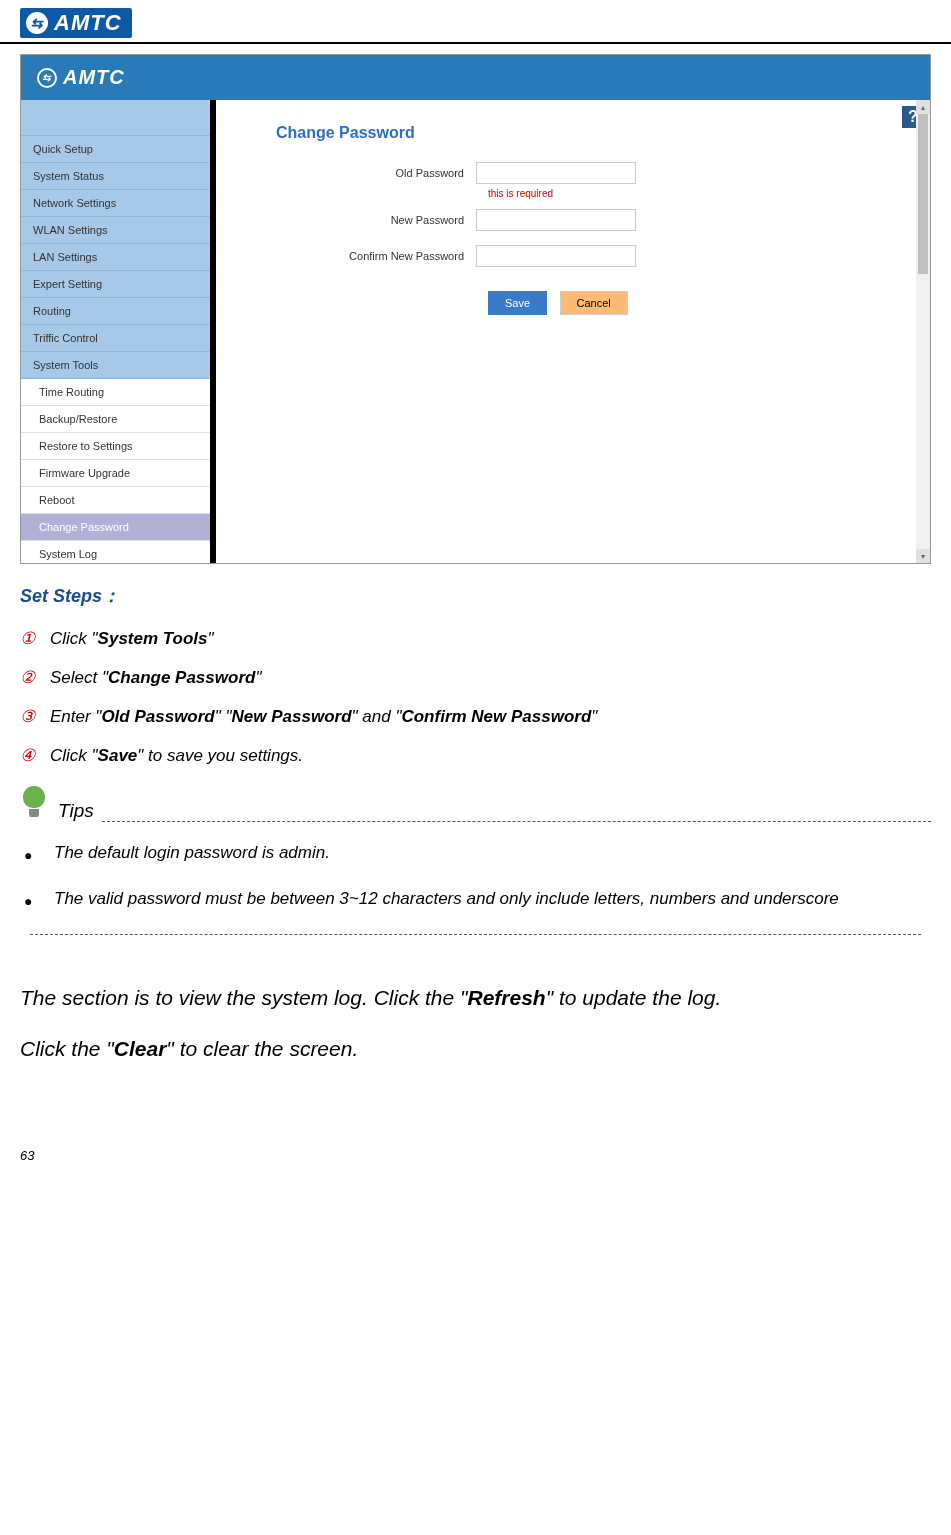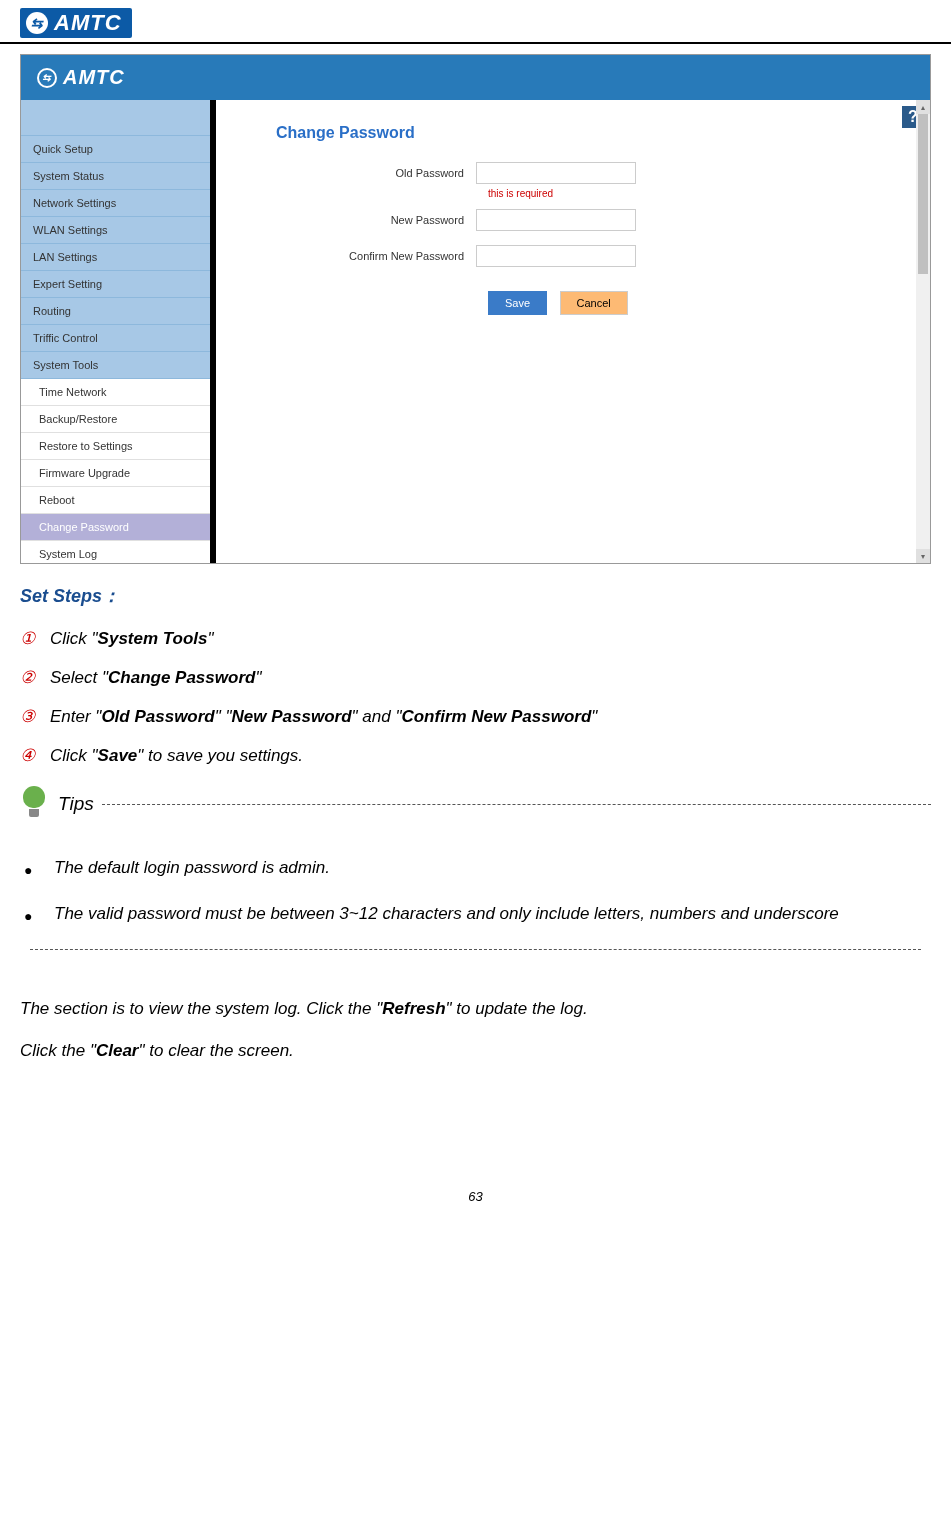--- a/index.html
+++ b/index.html
@@ -76,33 +76,33 @@
 
   
   .doc-body { padding: 0 20px 40px; font-style: italic; }
   .section-head { color: #1a4d8f; font-size: 18px; font-weight: bold; margin: 16px 0 20px; }
   .step-list { list-style: none; }
   .step-list li { font-size: 17px; margin-bottom: 18px; display: flex; align-items: baseline; }
   .circ-num {
     color: #c00; font-size: 17px; width: 30px; flex-shrink: 0;
   }
   .step-text { flex: 1; }
-  .tips-row { display: flex; align-items: center; margin: 20px 0 28px; }
+  .tips-row { display: flex; align-items: flex-end; margin: 20px 0 13px; }
   .bulb-icon { width: 28px; height: 36px; margin-right: 10px; position: relative; }
   .bulb-top { width: 22px; height: 22px; background: #6ab04c; border-radius: 50% 50% 45% 45%; margin: 0 auto; }
   .bulb-base { width: 10px; height: 8px; background: #888; margin: 1px auto 0; border-radius: 0 0 2px 2px; }
   .tips-label { font-size: 19px; margin-right: 8px; }
   .tips-dashes { flex: 1; border-top: 1.5px dashed #555; height: 0; }
   .bullet-list { list-style: none; margin-left: 4px; }
   .bullet-list li { font-size: 17px; margin-bottom: 10px; display: flex; line-height: 2.1; }
   .bullet-dot { width: 30px; flex-shrink: 0; font-size: 14px; padding-top: 6px; }
   .hr-dashed { border: none; border-top: 1.5px dashed #555; margin: 18px 10px 40px; }
   .sub-heading { font-size: 20px; font-weight: bold; margin: 30px 0 30px; }
-  .para { font-size: 17px; line-height: 2.2; margin-bottom: 4px; }
-  .page-num { text-align: center; font-size: 13px; margin-top: 120px; padding-bottom: 20px; }
+  .para { font-size: 21px; line-height: 2.2; margin-bottom: 4px; }
+  .page-num { font-size: 13px; margin-top: 76px; padding-bottom: 20px; }
 </style>
 </head>
 <body>
 
 <div class="doc-header">
   <span class="logo-badge">
     <span class="logo-icon-circle">
       <span class="logo-arrows">⇆</span>
     </span>
     <span>AMTC</span>
@@ -123,21 +123,21 @@
       <div class="sidebar-spacer"></div>
       <div class="nav-item">Quick Setup</div>
       <div class="nav-item">System Status</div>
       <div class="nav-item">Network Settings</div>
       <div class="nav-item">WLAN Settings</div>
       <div class="nav-item">LAN Settings</div>
       <div class="nav-item">Expert Setting</div>
       <div class="nav-item">Routing</div>
       <div class="nav-item">Triffic Control</div>
       <div class="nav-item">System Tools</div>
-      <div class="sub-item">Time Network</div>
+      <div class="sub-item">Time Routing</div>
       <div class="sub-item">Backup/Restore</div>
       <div class="sub-item">Restore to Settings</div>
       <div class="sub-item">Firmware Upgrade</div>
       <div class="sub-item">Reboot</div>
       <div class="sub-item active">Change Password</div>
       <div class="sub-item">System Log</div>
 
     </div>
     <div class="content">
       <div class="help-icon">?</div>

